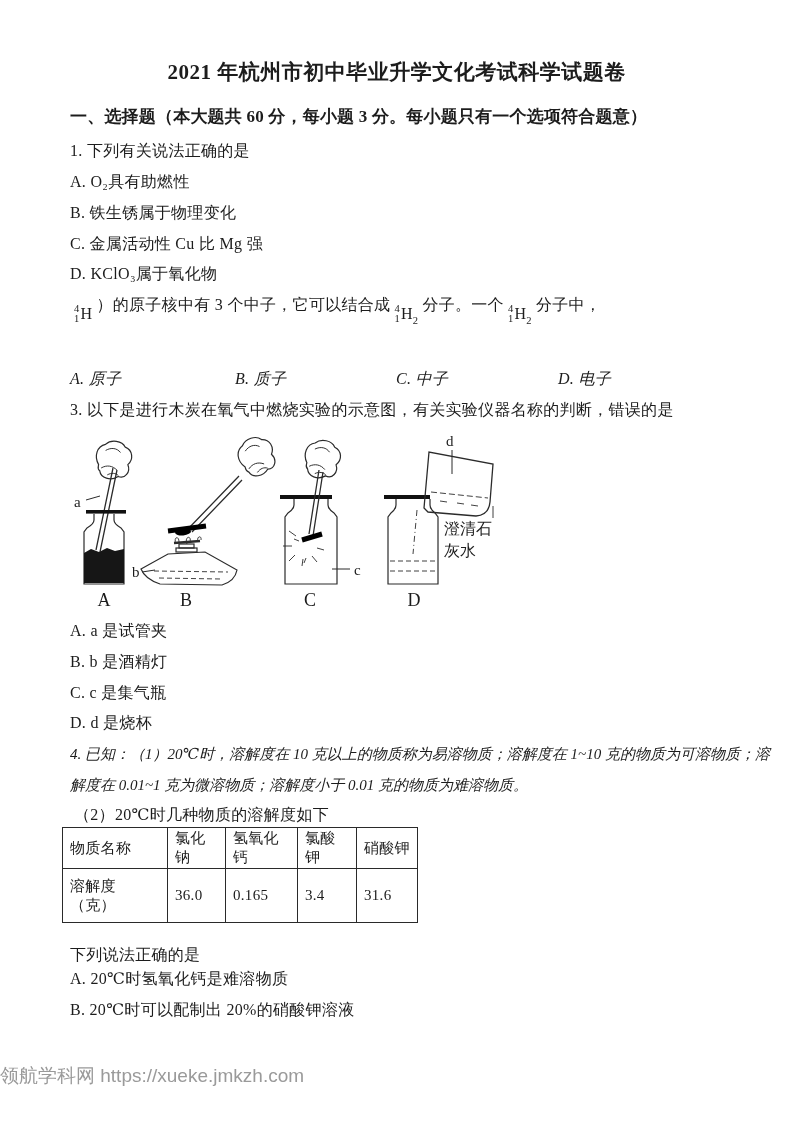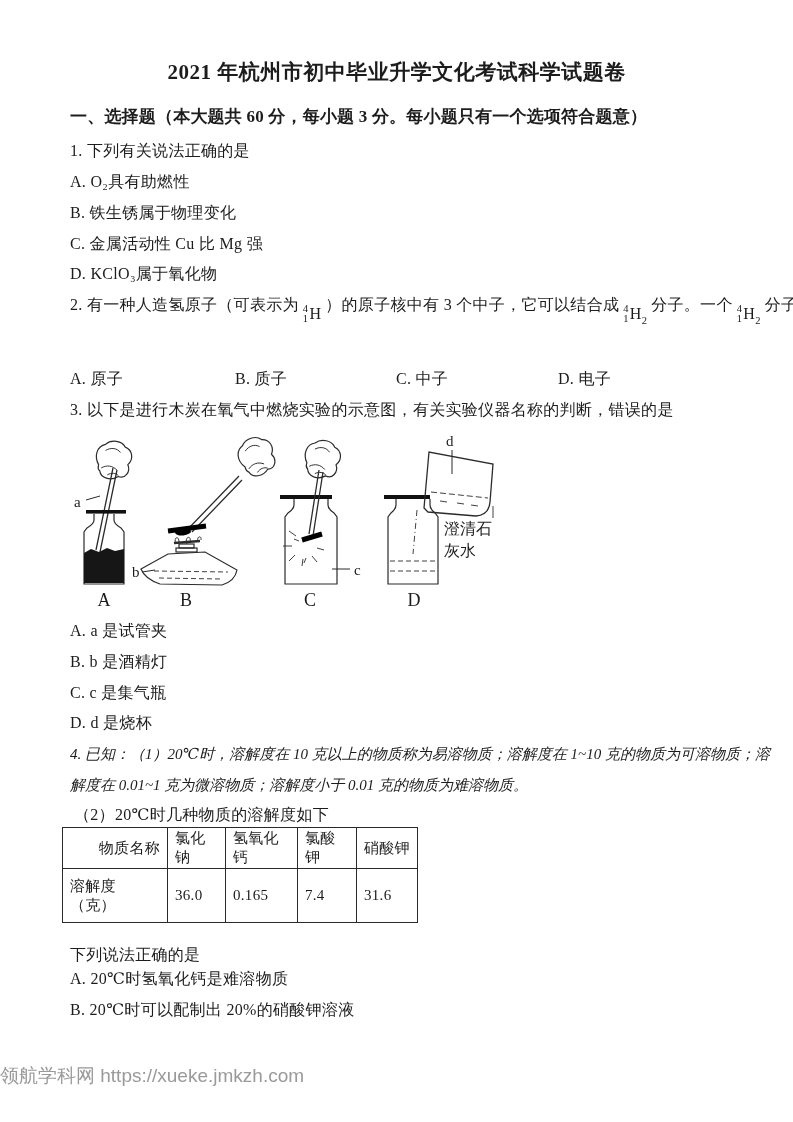--- a/index.html
+++ b/index.html
@@ -3,53 +3,53 @@
 <meta charset="utf-8">
 <style>
   html,body{margin:0;padding:0;background:#ffffff;}
   .page{position:relative;width:793px;height:1122px;background:#fff;overflow:hidden;
         font-family:"Liberation Serif","DejaVu Serif",serif;color:#1c1c1c;border-radius:18px;}
   .line{position:absolute;left:70px;font-size:16px;letter-spacing:.3px;
         white-space:nowrap;line-height:20px;}
   .title{left:0;right:0;text-align:center;font-weight:bold;font-size:21px;letter-spacing:.5px;}
   .heading{font-weight:bold;font-size:17px;letter-spacing:.2px;}
   .small{font-size:15px;letter-spacing:0;font-style:italic;}
-  .opt-abs{position:absolute;font-size:16px;letter-spacing:.3px;white-space:nowrap;}
+  .opt-abs{position:absolute;font-size:16px;letter-spacing:.3px;white-space:nowrap;font-style:italic;}
   
   .iso{display:inline-flex;align-items:center;margin:0 4px;transform:translateY(2px);vertical-align:baseline;}
   .iso-stack{display:flex;flex-direction:column;font-size:10.5px;line-height:9.5px;margin-right:1px;text-align:right;}
   .iso-sym{font-size:16px;line-height:16px;}
   .iso-cnt{font-size:10.5px;line-height:10px;align-self:flex-end;transform:translateY(3px);}
   
   .sol-table{position:absolute;left:62px;top:827px;border-collapse:collapse;font-size:15px;color:#1c1c1c;}
   .sol-table td{border:1.6px solid #2a2a2a;padding:0 7px;vertical-align:middle;letter-spacing:.3px;}
   .sol-table tr.r1 td{height:40px;}
   .sol-table tr.r2 td{height:53px;}
-  .c0{width:90px;text-align:right;} .c1{width:43px;} .c2{width:57px;} .c3{width:44px;} .c4{width:46px;margin-left:14px;}
+  .c0{width:90px;} .c1{width:43px;} .c2{width:57px;} .c3{width:44px;} .c4{width:46px;margin-left:14px;}
   .footer{position:absolute;top:1063px;left:0;width:100%;text-align:left;
           font-family:"Liberation Sans","DejaVu Sans",sans-serif;font-size:19px;color:#9a9a9a;}
   .diagram{position:absolute;left:56px;top:430px;}
   .diagram text{font-family:"Liberation Serif","DejaVu Serif",serif;fill:#1c1c1c;}
 </style>
 </head>
 <body>
 
 <div class="page">
 
   <div class="line title" style="top:62px">2021 年杭州市初中毕业升学文化考试科学试题卷</div>
   <div class="line heading" style="top:107px">一、选择题（本大题共 60 分，每小题 3 分。每小题只有一个选项符合题意）</div>
 
   <div class="line" style="top:141px">1. 下列有关说法正确的是</div>
   <div class="line" style="top:172px">A. O₂具有助燃性</div>
   <div class="line" style="top:203px">B. 铁生锈属于物理变化</div>
   <div class="line" style="top:234px">C. 金属活动性 Cu 比 Mg 强</div>
   <div class="line" style="top:264px">D. KClO₃属于氧化物</div>
 
   <div class="line" style="top:295px">
-    <span>2. 有一种人造氢原子（可表示为</span><span class="iso">
+    <span class="iso">
         <span class="iso-stack">
           <span>4</span>
           <span>1</span>
         </span>
         <span class="iso-sym">H</span>
       </span><span>）的原子核中有 3 个中子，它可以结合成</span><span class="iso">
         <span class="iso-stack">
           <span>4</span>
           <span>1</span>
         </span>
@@ -152,21 +152,21 @@
       <td class="c0">物质名称</td>
       <td class="c1">氯化钠</td>
       <td class="c2">氢氧化钙</td>
       <td class="c3">氯酸钾</td>
       <td class="c4">硝酸钾</td>
     </tr>
     <tr class="r2">
       <td>溶解度（克）</td>
       <td>36.0</td>
       <td>0.165</td>
-      <td>7.4</td>
+      <td>3.4</td>
       <td>31.6</td>
     </tr>
   </tbody>
     </table>
 
   <div class="line" style="top:945px">下列说法正确的是</div>
   <div class="line" style="top:969px">A. 20℃时氢氧化钙是难溶物质</div>
   <div class="line" style="top:1000px">B. 20℃时可以配制出 20%的硝酸钾溶液</div>
 
   <div class="footer">领航学科网 https://xueke.jmkzh.com</div>

